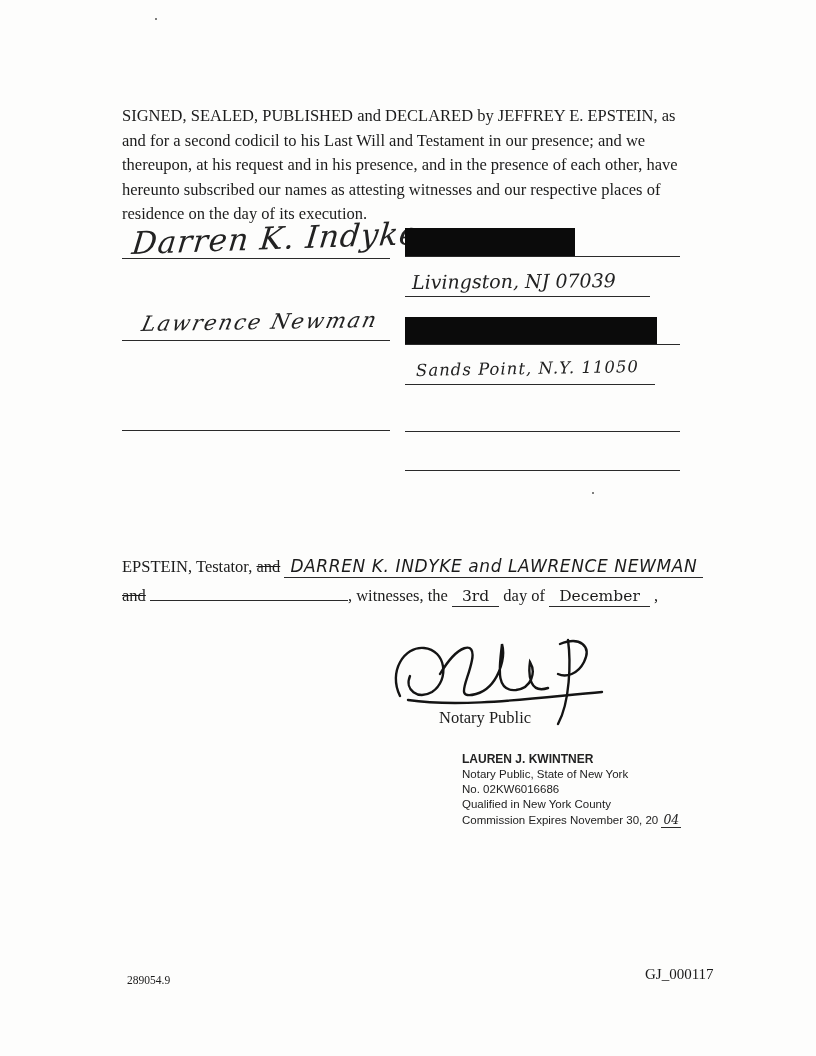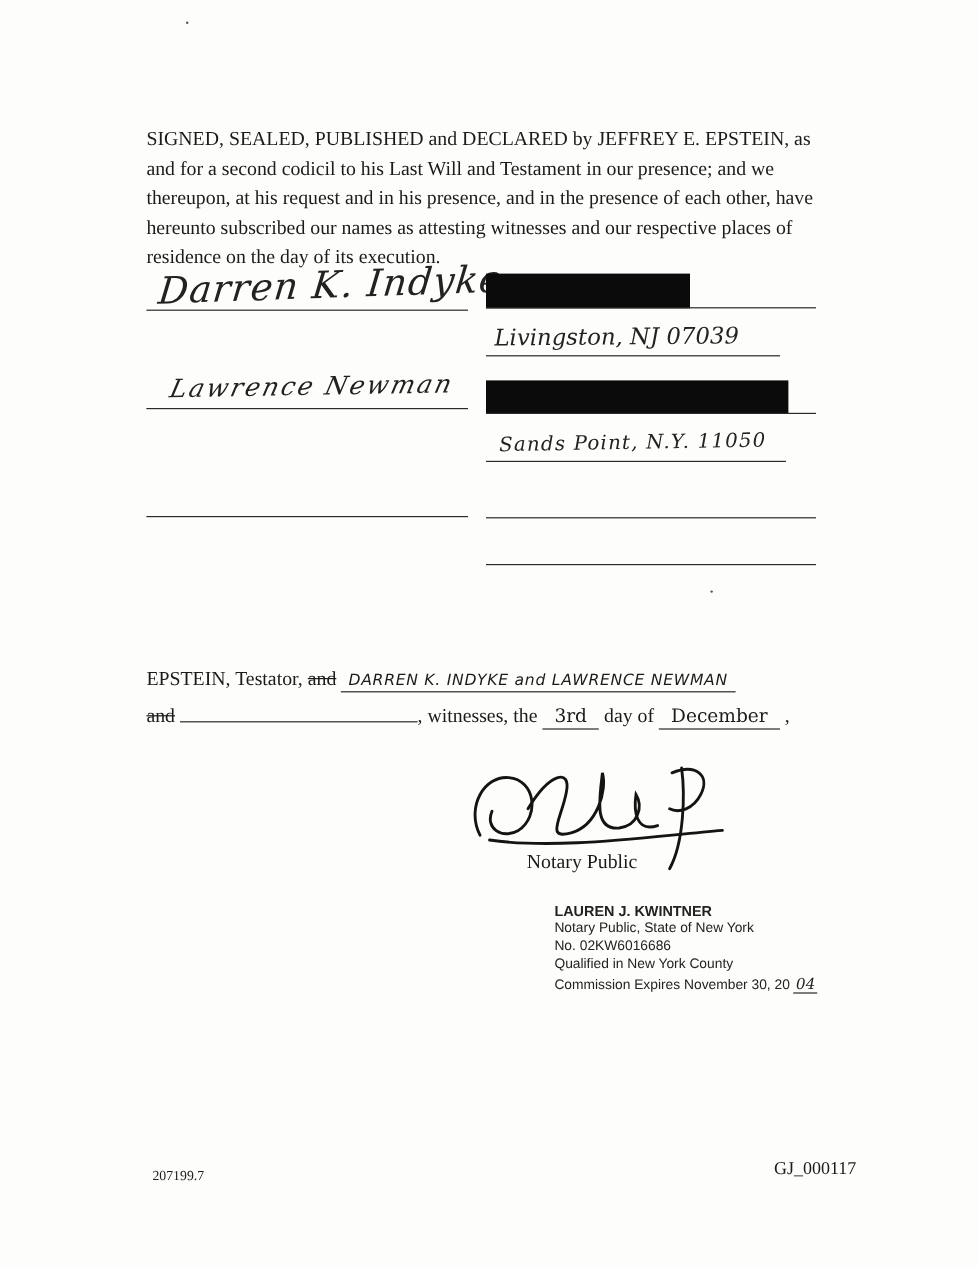--- a/index.html
+++ b/index.html
@@ -53,21 +53,21 @@
     position: absolute;
     left: 122px; top: 552px;
     width: 620px;
     font-size: 16.5px;
     line-height: 28.5px;
   }
   .struck { text-decoration: line-through; }
   .hw-caps {
     font-family: "DejaVu Sans", sans-serif;
     font-style: italic;
-    font-size: 13px;
+    font-size: 17px;
     letter-spacing: 0.6px;
     border-bottom: 1.4px solid #2a2a2a;
     padding: 0 6px 1px 6px;
     white-space: nowrap;
   }
   .hw-inline {
     font-family: "DejaVu Serif", serif;
     font-size: 15.5px;
     border-bottom: 1.4px solid #2a2a2a;
     padding: 0 10px 1px 10px;
@@ -171,19 +171,19 @@
   <div class="notary-label">Notary Public</div>
 
   <div class="stamp">
     <div class="name">LAUREN J. KWINTNER</div>
     <div>Notary Public, State of New York</div>
     <div>No. 02KW6016686</div>
     <div>Qualified in New York County</div>
     <div><span>Commission Expires November 30, 20 </span><span class="hw-year">04</span></div>
   </div>
 
-  <div class="doc-id">207199.7</div>
+  <div class="doc-id">289054.9</div>
   <div class="bates">GJ_000117</div>
 
   <div class="artifact-dot" style="left:155px; top:18px;"></div>
   <div class="artifact-dot" style="left:592px; top:492px;"></div>
 
 </div>
 
 </body></html>

